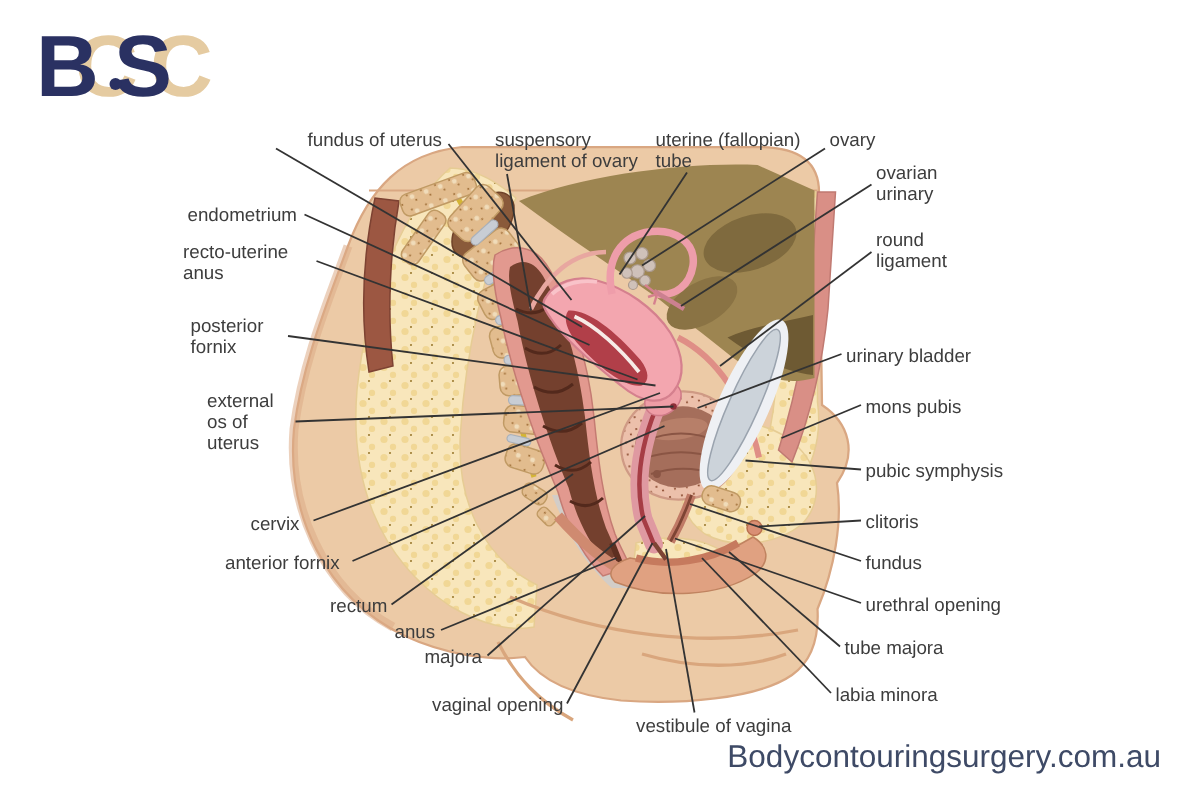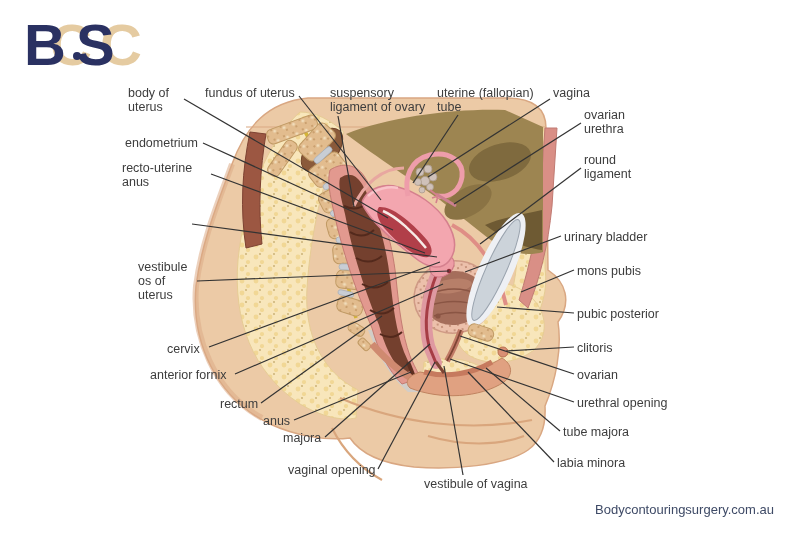--- a/index.html
+++ b/index.html
@@ -7,21 +7,21 @@
          font-family:"Liberation Sans",sans-serif;}
   #art{position:absolute;left:0;top:0;}
   .lbl{position:absolute;font-size:12.5px;line-height:1.13;color:#3d3d3d;}
   #logo{position:absolute;left:24px;top:14px;width:130px;height:66px;
         font-weight:bold;font-size:58px;line-height:62px;}
   #logo span{position:absolute;top:0;}
   .navy{color:#2a3162;z-index:2;}
   .tan{color:#e5cba1;z-index:1;}
   #logo-dot{position:absolute;left:49px;top:38px;width:8px;height:8px;border-radius:50%;
             background:#2a3162;z-index:3;}
-  #watermark{position:absolute;right:26px;bottom:16px;font-size:13px;color:#3e4a66;}
+  #watermark{position:absolute;right:26px;bottom:16px;font-size:21px;color:#3e4a66;}
 </style>
 </head>
 <body>
 
 <div id="stage">
 
   <svg id="art" width="800" height="533" viewBox="0 0 800 533" xmlns="http://www.w3.org/2000/svg">
     <defs>
       <pattern id="fatdots" width="14" height="12" patternUnits="userSpaceOnUse">
         <rect width="14" height="12" fill="#f8e6bb"></rect>
@@ -236,37 +236,37 @@
   </svg>
 
   <div id="logo">
     <span class="tan" style="left:26px">C</span>
     <span class="tan" style="left:76px">C</span>
     <span class="navy" style="left:0px">B</span>
     <span class="navy" style="left:52px">S</span>
     <i id="logo-dot"></i>
   </div>
 
-  <div class="lbl" style="left:128px;top:86px;width:62px">body of uterus</div>
   <div class="lbl" style="left:205px;top:86px">fundus of uterus</div>
   <div class="lbl" style="left:330px;top:86px;width:108px">suspensory ligament of ovary</div>
   <div class="lbl" style="left:437px;top:86px;width:98px">uterine (fallopian) tube</div>
-  <div class="lbl" style="left:553px;top:86px">vagina</div>
-  <div class="lbl" style="left:584px;top:108px;width:64px">ovarian urethra</div>
+  <div class="lbl" style="left:553px;top:86px">ovary</div>
+  <div class="lbl" style="left:584px;top:108px;width:64px">ovarian urinary</div>
   <div class="lbl" style="left:584px;top:153px;width:64px">round ligament</div>
   <div class="lbl" style="left:125px;top:136px">endometrium</div>
   <div class="lbl" style="left:122px;top:161px;width:96px">recto-uterine anus</div>
-  <div class="lbl" style="left:138px;top:260px;width:60px">vestibule os of uterus</div>
+  <div class="lbl" style="left:127px;top:210px;width:66px">posterior fornix</div>
+  <div class="lbl" style="left:138px;top:260px;width:60px">external os of uterus</div>
   <div class="lbl" style="left:564px;top:230px">urinary bladder</div>
   <div class="lbl" style="left:577px;top:264px">mons pubis</div>
-  <div class="lbl" style="left:577px;top:307px">pubic posterior</div>
+  <div class="lbl" style="left:577px;top:307px">pubic symphysis</div>
   <div class="lbl" style="left:167px;top:342px">cervix</div>
   <div class="lbl" style="left:577px;top:341px">clitoris</div>
   <div class="lbl" style="left:150px;top:368px">anterior fornix</div>
-  <div class="lbl" style="left:577px;top:368px">ovarian</div>
+  <div class="lbl" style="left:577px;top:368px">fundus</div>
   <div class="lbl" style="left:220px;top:397px">rectum</div>
   <div class="lbl" style="left:577px;top:396px">urethral opening</div>
   <div class="lbl" style="left:263px;top:414px">anus</div>
   <div class="lbl" style="left:563px;top:425px">tube majora</div>
   <div class="lbl" style="left:283px;top:431px">majora</div>
   <div class="lbl" style="left:557px;top:456px">labia minora</div>
   <div class="lbl" style="left:288px;top:463px">vaginal opening</div>
   <div class="lbl" style="left:424px;top:477px">vestibule of vagina</div>
 
   <div id="watermark">Bodycontouringsurgery.com.au</div>

